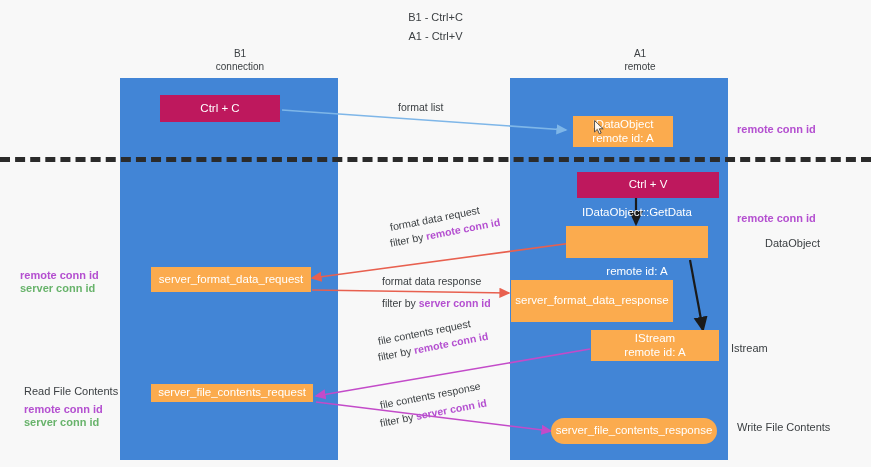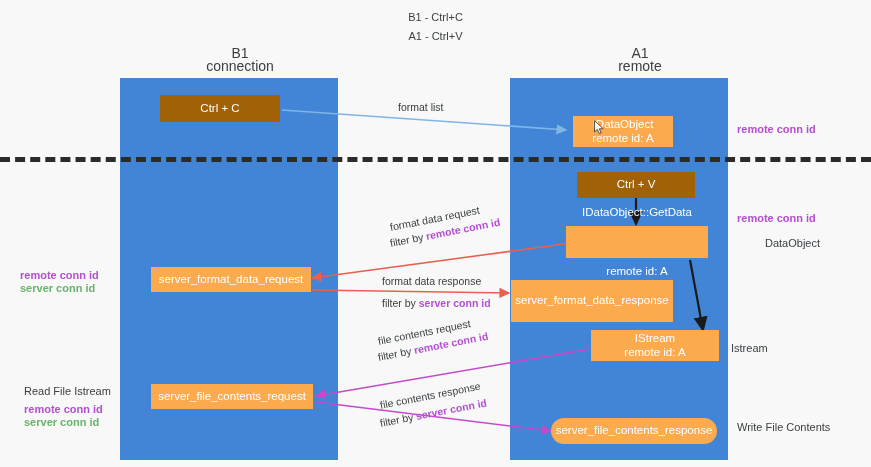--- a/index.html
+++ b/index.html
@@ -29,21 +29,21 @@
     width: 871px;
     text-align: center;
     font-size: 11px;
     line-height: 19px;
     color: #3c4043;
     white-space: pre-line;
   }
 
   
   .col-head {
-    font-size: 14px;
+    font-size: 10px;
     line-height: 13px;
     text-align: center;
     color: #3c4043;
     white-space: pre-line;
   }
   #head-b1 { left: 140px; top: 47px; width: 200px; }
   #head-a1 { left: 540px; top: 47px; width: 200px; }
 
   
   .lane {
@@ -60,21 +60,21 @@
     display: flex;
     flex-direction: column;
     align-items: center;
     justify-content: center;
     color: #ffffff;
     font-size: 11.5px;
     line-height: 13.5px;
     text-align: center;
     padding: 2px 4px;
   }
-  .box.green { background: #a16207; }
+  .box.green { background: #be185d; }
   .box.orange { background: #fbab4e; }
   .box .l2 { font-size: 11.5px; }
 
   
   .annot {
     font-size: 11px;
     line-height: 14px;
     color: #3c4043;
   }
   .annot.purple { color: #b44fd0; font-weight: bold; }
@@ -164,21 +164,21 @@
 
   <div class="abs box green" style="left:160px; top:95px; width:120px; height:27px;">
     <span>Ctrl + C</span>
   </div>
 
   <div class="abs box orange" style="left:573px; top:116px; width:100px; height:31px;">
     <span>IDataObject</span>
     <span class="l2">remote id: A</span>
   </div>
 
-  <div class="abs box green" style="left:577px; top:172px; width:118px; height:26px;">
+  <div class="abs box green" style="left:577px; top:172px; width:142px; height:26px;">
     <span>Ctrl + V</span>
   </div>
 
   <div class="abs box orange" style="left:566px; top:226px; width:142px; height:32px;gap:46px;">
     <span>IDataObject::GetData</span>
     <span class="l2">remote id: A</span>
   </div>
 
   <div class="abs box orange" style="left:151px; top:267px; width:160px; height:25px;">
     <span>server_format_data_request</span>
@@ -186,21 +186,21 @@
 
   <div class="abs box orange" style="left:511px; top:280px; width:162px; height:42px;">
     <span>server_format_data_response</span>
   </div>
 
   <div class="abs box orange" style="left:591px; top:330px; width:128px; height:31px;">
     <span>IStream</span>
     <span class="l2">remote id: A</span>
   </div>
 
-  <div class="abs box orange" style="left:151px; top:384px; width:162px; height:25px;text-align:center;">
+  <div class="abs box orange" style="left:151px; top:384px; width:162px; height:18px;text-align:center;">
     <span>server_file_contents_request</span>
   </div>
 
   <div class="abs box orange" style="left:551px; top:418px; width:166px; height:26px;border-radius:13px;">
     <span>server_file_contents_response</span>
   </div>
 
   <div class="abs edge-label" style="left:398px; top:100px;">
     <span>format list</span>
   </div>
@@ -247,21 +247,21 @@
 
   <div class="abs r-annot" style="left:733px; top:236px;padding-left:32px;">DataObject</div>
 
   <div class="abs r-annot" style="left:731px; top:341px;">Istream</div>
 
   <div class="abs r-annot" style="left:737px; top:408px;margin-top:12px;">Write File Contents</div>
 
   <div class="abs annot purple" style="left:20px; top:268px;">remote conn id</div>
   <div class="abs annot green" style="left:20px; top:281px;">server conn id</div>
 
-  <div class="abs r-annot" style="left:24px; top:384px;">Read File Istream</div>
+  <div class="abs r-annot" style="left:24px; top:384px;">Read File Contents</div>
   <div class="abs annot purple" style="left:24px; top:402px;">remote conn id</div>
   <div class="abs annot green" style="left:24px; top:415px;">server conn id</div>
 
   <svg class="abs" id="cursor" viewBox="0 0 11 15">
     <path d="M0.5,0.5 L0.5,12 L3.3,9.4 L5.3,13.8 L7.2,13 L5.3,8.8 L9.2,8.8 z" fill="#ffffff" stroke="#3c4043" stroke-width="1"></path>
   </svg>
 
 </div>
 
 </body></html>

